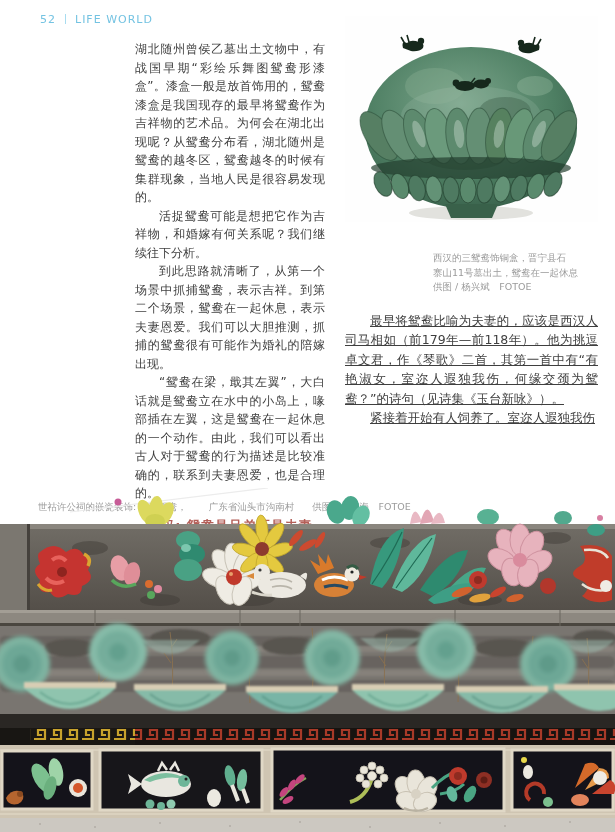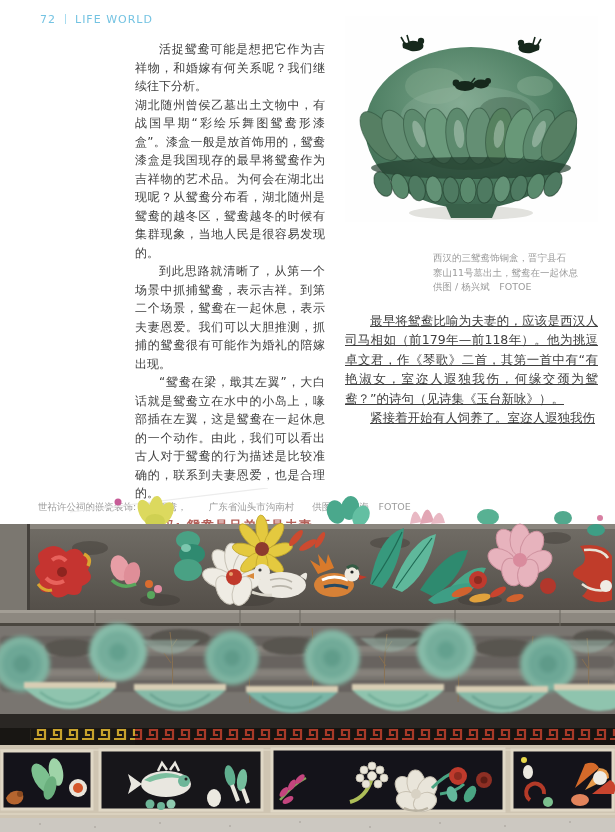--- a/index.html
+++ b/index.html
@@ -27,26 +27,26 @@
   .photocap .seg1{margin-right:22px;}
   .photocap .seg2{margin-right:18px;margin-top:15px;}
   .photowrap svg{position:absolute;left:0;top:0;}
 </style>
 </head>
 <body>
 
 <div id="page">
 
   <div class="hdr">
-    <span class="num">72</span><span class="bar"></span><span>LIFE WORLD</span>
+    <span class="num">52</span><span class="bar"></span><span>LIFE WORLD</span>
   </div>
 
   <div class="colL">
+    <p class="body">湖北随州曾侯乙墓出土文物中，有战国早期“彩绘乐舞图鸳鸯形漆盒”。漆盒一般是放首饰用的，鸳鸯漆盒是我国现存的最早将鸳鸯作为吉祥物的艺术品。为何会在湖北出现呢？从鸳鸯分布看，湖北随州是鸳鸯的越冬区，鸳鸯越冬的时候有集群现象，当地人民是很容易发现的。</p>
     <p class="body indent">活捉鸳鸯可能是想把它作为吉祥物，和婚嫁有何关系呢？我们继续往下分析。</p>
-    <p class="body">湖北随州曾侯乙墓出土文物中，有战国早期“彩绘乐舞图鸳鸯形漆盒”。漆盒一般是放首饰用的，鸳鸯漆盒是我国现存的最早将鸳鸯作为吉祥物的艺术品。为何会在湖北出现呢？从鸳鸯分布看，湖北随州是鸳鸯的越冬区，鸳鸯越冬的时候有集群现象，当地人民是很容易发现的。</p>
     <p class="body indent">到此思路就清晰了，从第一个场景中抓捕鸳鸯，表示吉祥。到第二个场景，鸳鸯在一起休息，表示夫妻恩爱。我们可以大胆推测，抓捕的鸳鸯很有可能作为婚礼的陪嫁出现。</p>
     <p class="body indent">“鸳鸯在梁，戢其左翼”，大白话就是鸳鸯立在水中的小岛上，喙部插在左翼，这是鸳鸯在一起休息的一个动作。由此，我们可以看出古人对于鸳鸯的行为描述是比较准确的，联系到夫妻恩爱，也是合理的。</p>
     <h3 class="subhead">西汉: 鸳鸯是兄弟还是夫妻</h3>
     <p class="body indent">到了汉朝，人们对于鸳鸯的认识更加深刻。</p>
   </div>
 
   <div class="colR">
 
     
     <svg class="artifact" viewBox="0 0 253 206">

